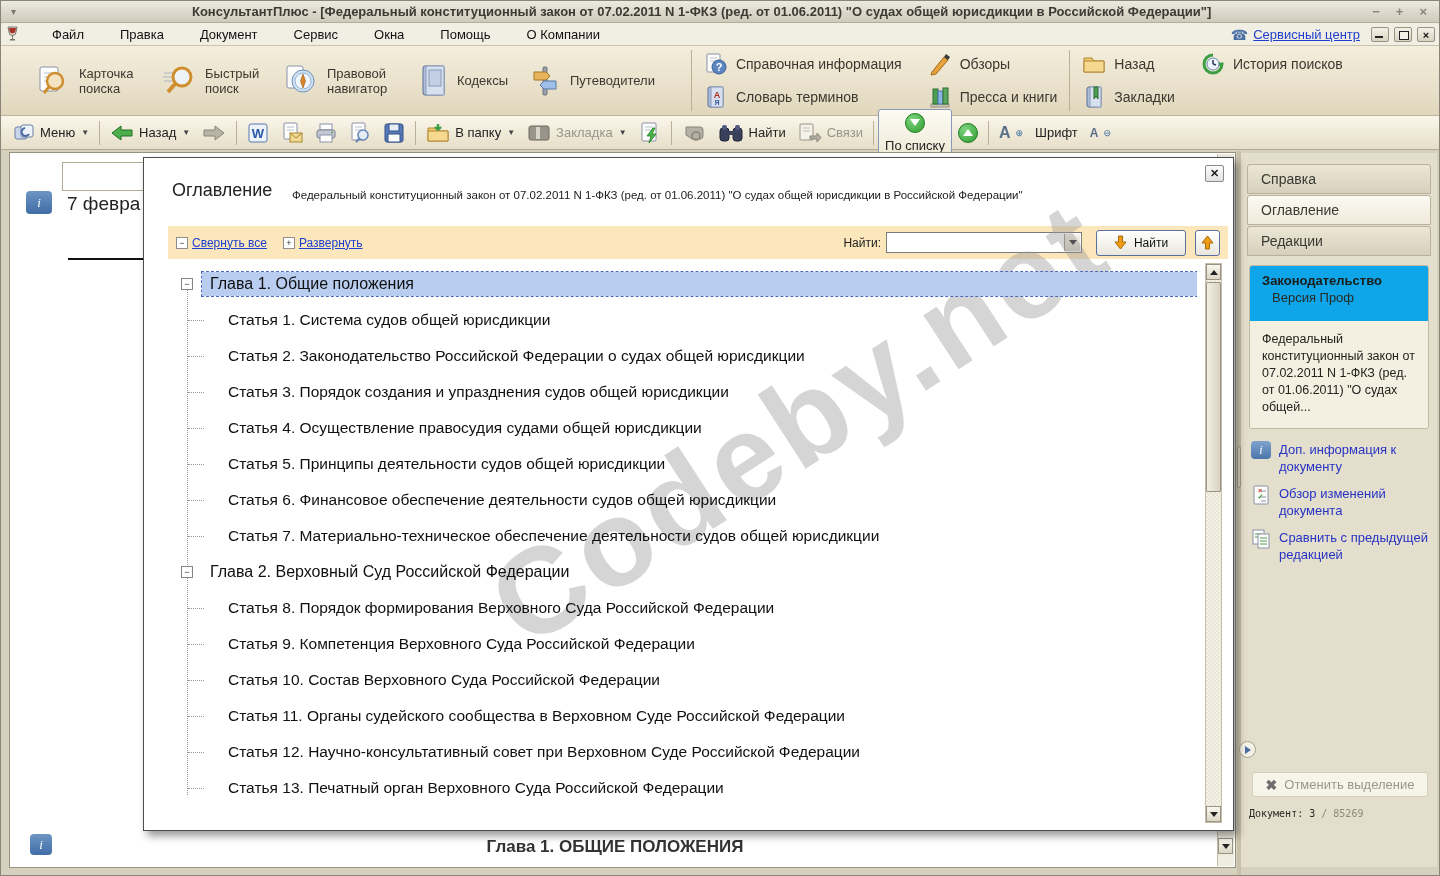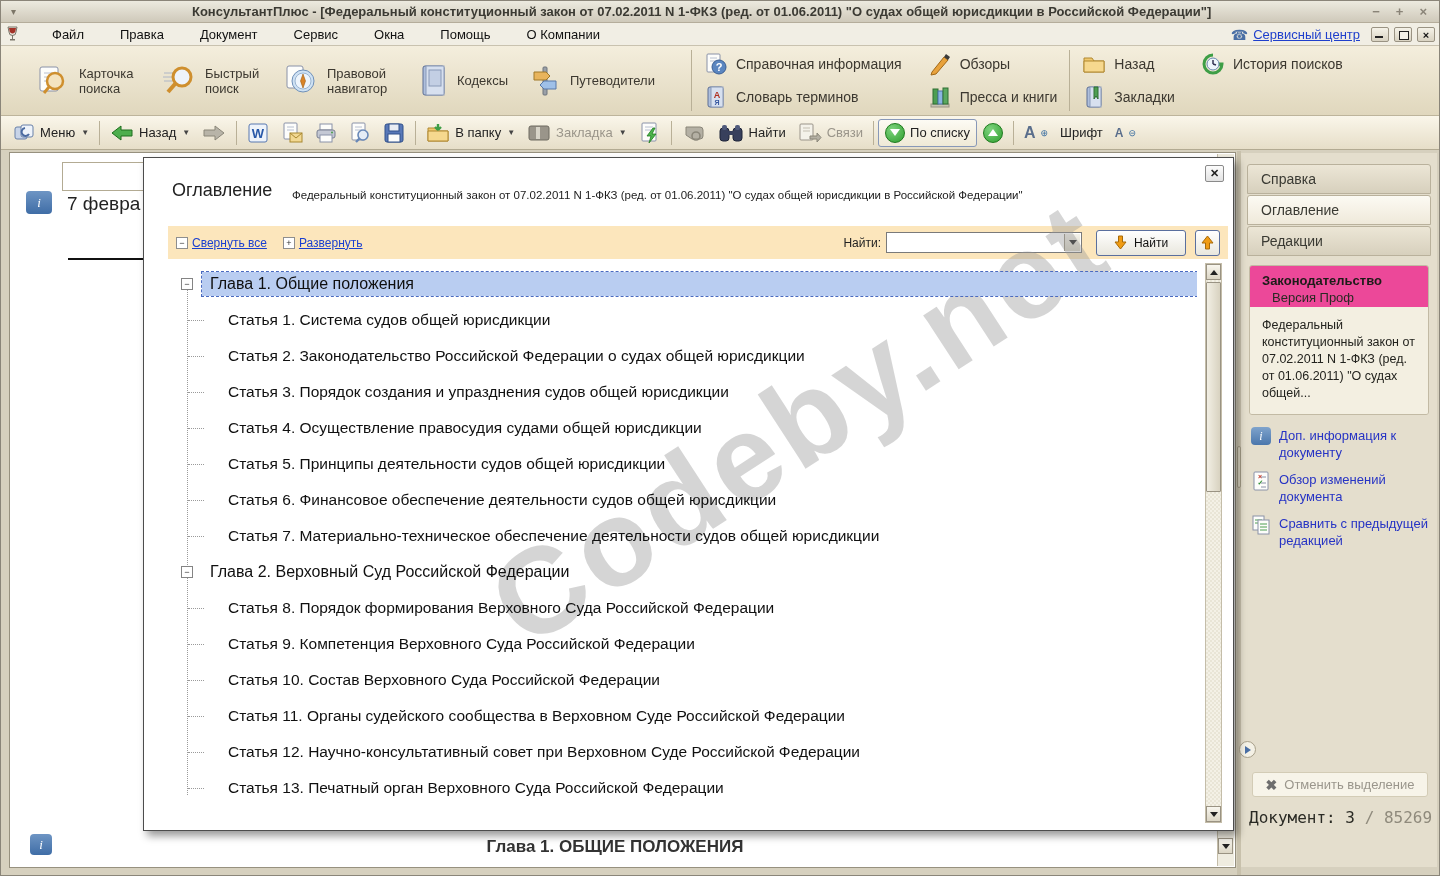--- a/index.html
+++ b/index.html
@@ -34,21 +34,21 @@
   .grid-group { display:grid; grid-template-columns:auto auto; grid-auto-rows:33px; column-gap:26px; align-content:center; padding:0 10px; }
   .small-item { display:flex; align-items:center; gap:8px; cursor:pointer; }
   .small-item .lbl { font-size:14px; color:#3c3830; }
 
   
   .toolbar2 { height:34px; background:linear-gradient(#faf6ea,#e6dec8); border-bottom:1px solid #b2aa92; display:flex; align-items:center; padding-left:6px; }
   .t2-btn { display:flex; align-items:center; gap:5px; padding:3px 6px; border-radius:3px; cursor:pointer; font-size:13px; color:#222; white-space:nowrap; }
   .t2-btn.disabled { color:#9a958a; }
   .t2-sep { width:1px; height:24px; background:#b9b097; margin:0 4px; }
   .drop { font-size:8px; color:#444; margin-left:1px; }
-  .t2-btn.pressed { border:1px solid #8898b8; background:linear-gradient(#fdfbf4,#efe9d6); }
+  .t2-btn.pressed { border:1px solid #8898b8; background:linear-gradient(#fdfbf4,#efe9d6);flex-direction:column; }
 
   
   .gcircle { width:20px; height:20px; border-radius:50%; background:radial-gradient(circle at 35% 30%, #7ed47e, #2f9e2f); border:1px solid #1c7a1c; display:flex; align-items:center; justify-content:center; }
   .tri-down { width:0; height:0; border-left:5px solid transparent; border-right:5px solid transparent; border-top:7px solid #fff; }
   .tri-up { width:0; height:0; border-left:5px solid transparent; border-right:5px solid transparent; border-bottom:7px solid #fff; }
   .a-big { font-size:16px; font-weight:bold; color:#5a6e8c; }
   .a-small { font-size:12px; font-weight:bold; color:#5a6e8c; }
   .pm { font-size:9px; color:#3a6ea0; vertical-align:super; }
 
   
@@ -64,34 +64,34 @@
 
   .splitter { position:absolute; left:1236px; top:0; width:4px; bottom:0; background:#c8c1ac; }
   .splitter .grip { position:absolute; left:0; top:295px; width:4px; height:42px; background:#d8d2bf; border:1px solid #a39b86; border-radius:2px; }
 
   
   .sidebar { position:absolute; left:1240px; top:2px; width:196px; height:714px; background:#e4decd; }
   .side-tab { width:184px; height:30px; margin:0 6px 1px 6px; background:linear-gradient(#ece6d6,#d7d0bd); border:1px solid #b9b19c; border-radius:3px 3px 0 0; display:flex; align-items:center; padding-left:13px; font-size:14px; color:#3a3a33; cursor:pointer; }
   .side-tab.active { background:linear-gradient(#fcfaf3,#efe9da); }
   .side-tabs { padding-top:11px; }
   .side-panel { margin:9px 8px 0 8px; border:1px solid #c2ba A4; border:1px solid #c2baa4; border-radius:3px; overflow:hidden; }
-  .side-panel-head { background:#ec4899; padding:7px 10px 2px 12px; }
+  .side-panel-head { background:#0ea5e9; padding:7px 10px 16px 12px; }
   .side-panel-head .pt { font-size:13px; font-weight:bold; color:#1c1c18; }
   .side-panel-head .ps { font-size:13px; color:#2a2a24; padding-left:10px; margin-top:2px; }
   .side-panel-body { background:#f3efe1; padding:10px 8px 12px 12px; font-size:12.5px; color:#23231e; line-height:17px; min-height:78px; }
   .side-links { margin-top:7px; }
   .side-link { display:flex; gap:8px; padding:5px 6px 5px 10px; cursor:pointer; }
   .side-link .txt { font-size:13px; color:#2633c4; line-height:17px; }
   .lnk-ico { flex:0 0 20px; }
   .ico-info { width:20px; height:18px; border-radius:4px; background:linear-gradient(#7fa3cc,#4a76ac); color:#fff; font-size:12px; font-style:italic; font-family:"Liberation Serif",serif; display:flex; align-items:center; justify-content:center; }
   .side-toggle { position:absolute; left:-2px; top:588px; width:17px; height:17px; border-radius:50%; background:#f4f1e6; border:1px solid #a8a08a; display:flex; align-items:center; justify-content:center; }
   .side-toggle .tri-r { width:0; height:0; border-top:4px solid transparent; border-bottom:4px solid transparent; border-left:6px solid #4a6fa5; }
   .cancel-btn { position:absolute; left:11px; top:619px; width:176px; height:25px; background:#f7f4e9; border:1px solid #d3ccb6; border-radius:3px; display:flex; align-items:center; justify-content:center; gap:7px; font-size:13px; color:#9a968c; cursor:pointer; }
   .x-ico { color:#6e6e6e; font-weight:bold; font-size:14px; }
-  .doc-counter { position:absolute; left:8px; top:655px; font-size:16px; color:#2a2a24; font-family:"DejaVu Sans Mono",monospace; }
+  .doc-counter { position:absolute; left:8px; top:655px; font-size:10px; color:#2a2a24; font-family:"DejaVu Sans Mono",monospace; }
   .doc-counter .total { color:#8f8a7c; }
 
   
   .dialog { position:absolute; left:142px; top:157px; width:1091px; height:674px; background:#fff; border:1px solid #4c4c4c; box-shadow:4px 5px 8px rgba(0,0,0,.4); z-index:10; }
   .dlg-title { position:absolute; left:28px; top:22px; font-size:18px; color:#222; }
   .dlg-subtitle { position:absolute; left:148px; top:31px; font-size:11.5px; color:#1c1c1c; }
   .dlg-close { position:absolute; right:9px; top:7px; width:19px; height:17px; background:linear-gradient(#fcfcfc,#e2e2e2); border:1px solid #8a8a8a; border-radius:2px; display:flex; align-items:center; justify-content:center; font-size:11px; font-weight:bold; color:#222; cursor:pointer; }
   .dlg-bar { position:absolute; left:24px; right:5px; top:68px; height:33px; background:#fce6bc; display:flex; align-items:center; padding:0 8px; }
   .pm-box { width:12px; height:12px; border:1px solid #8e8e8e; background:#fff; font-size:9px; line-height:10px; text-align:center; color:#333; margin-right:4px; }
   .bar-link { font-size:12px; color:#1a3fd0; cursor:pointer; margin-right:16px;text-decoration:underline; }

